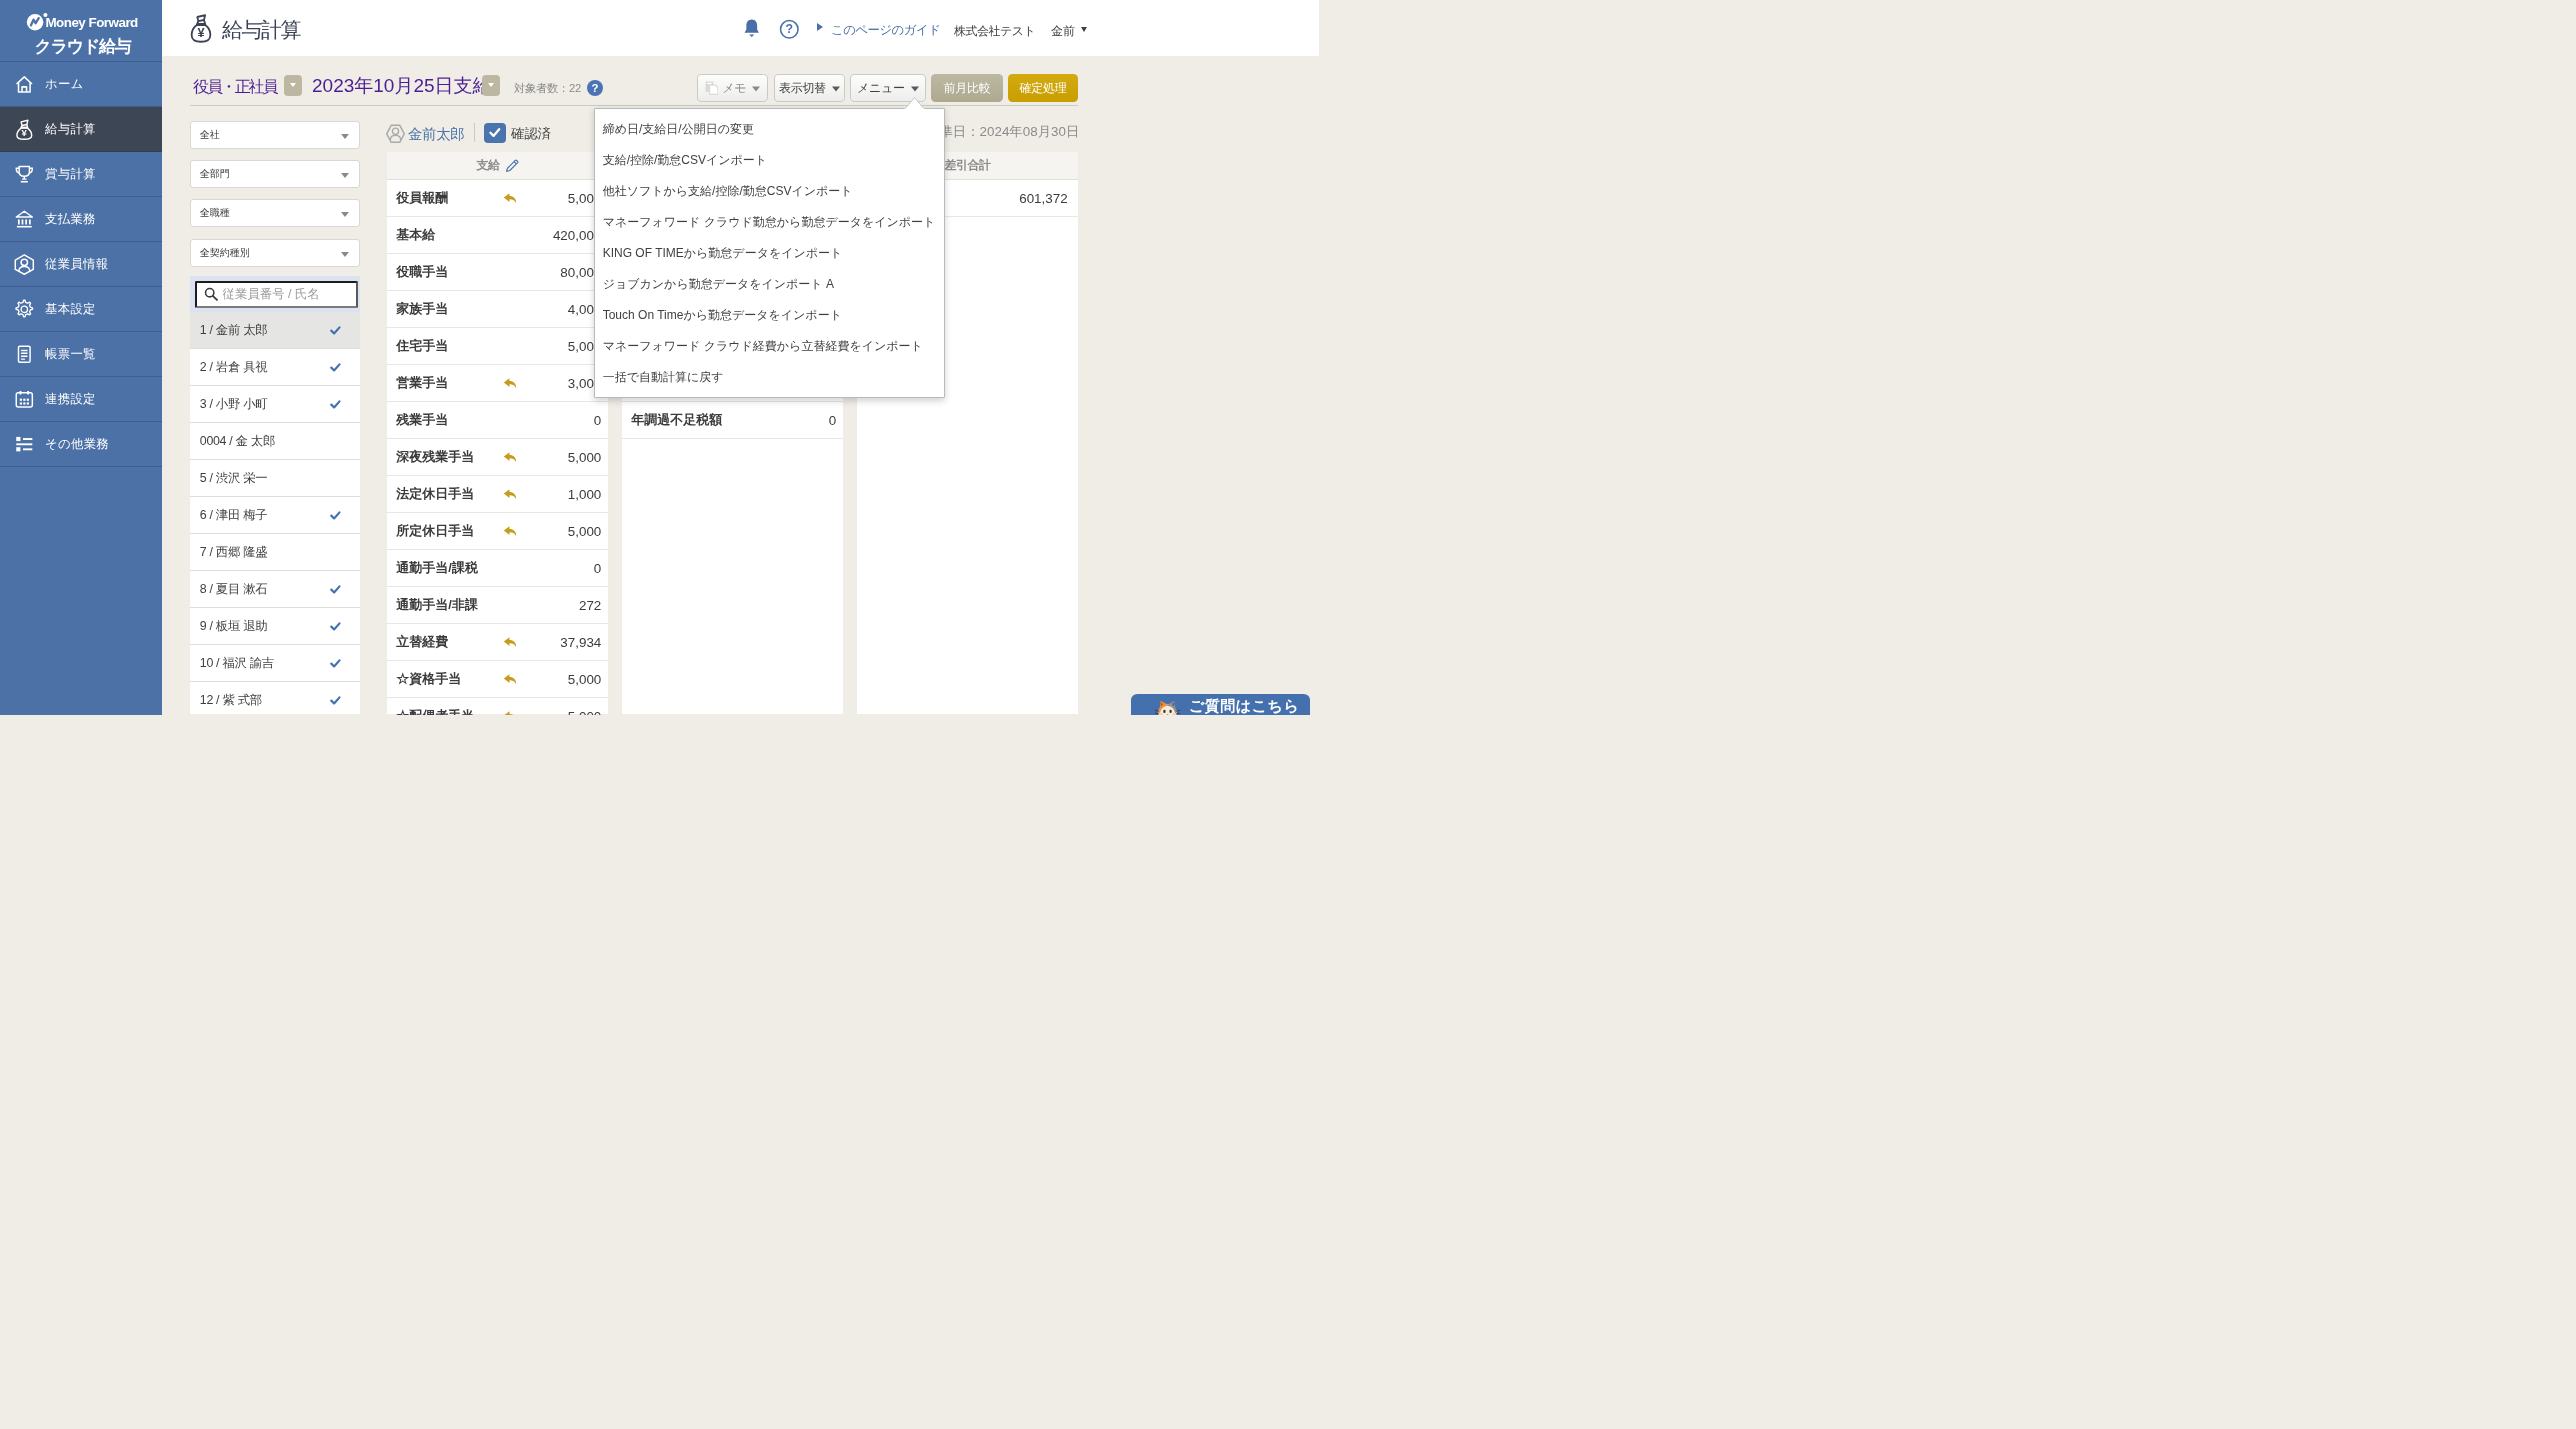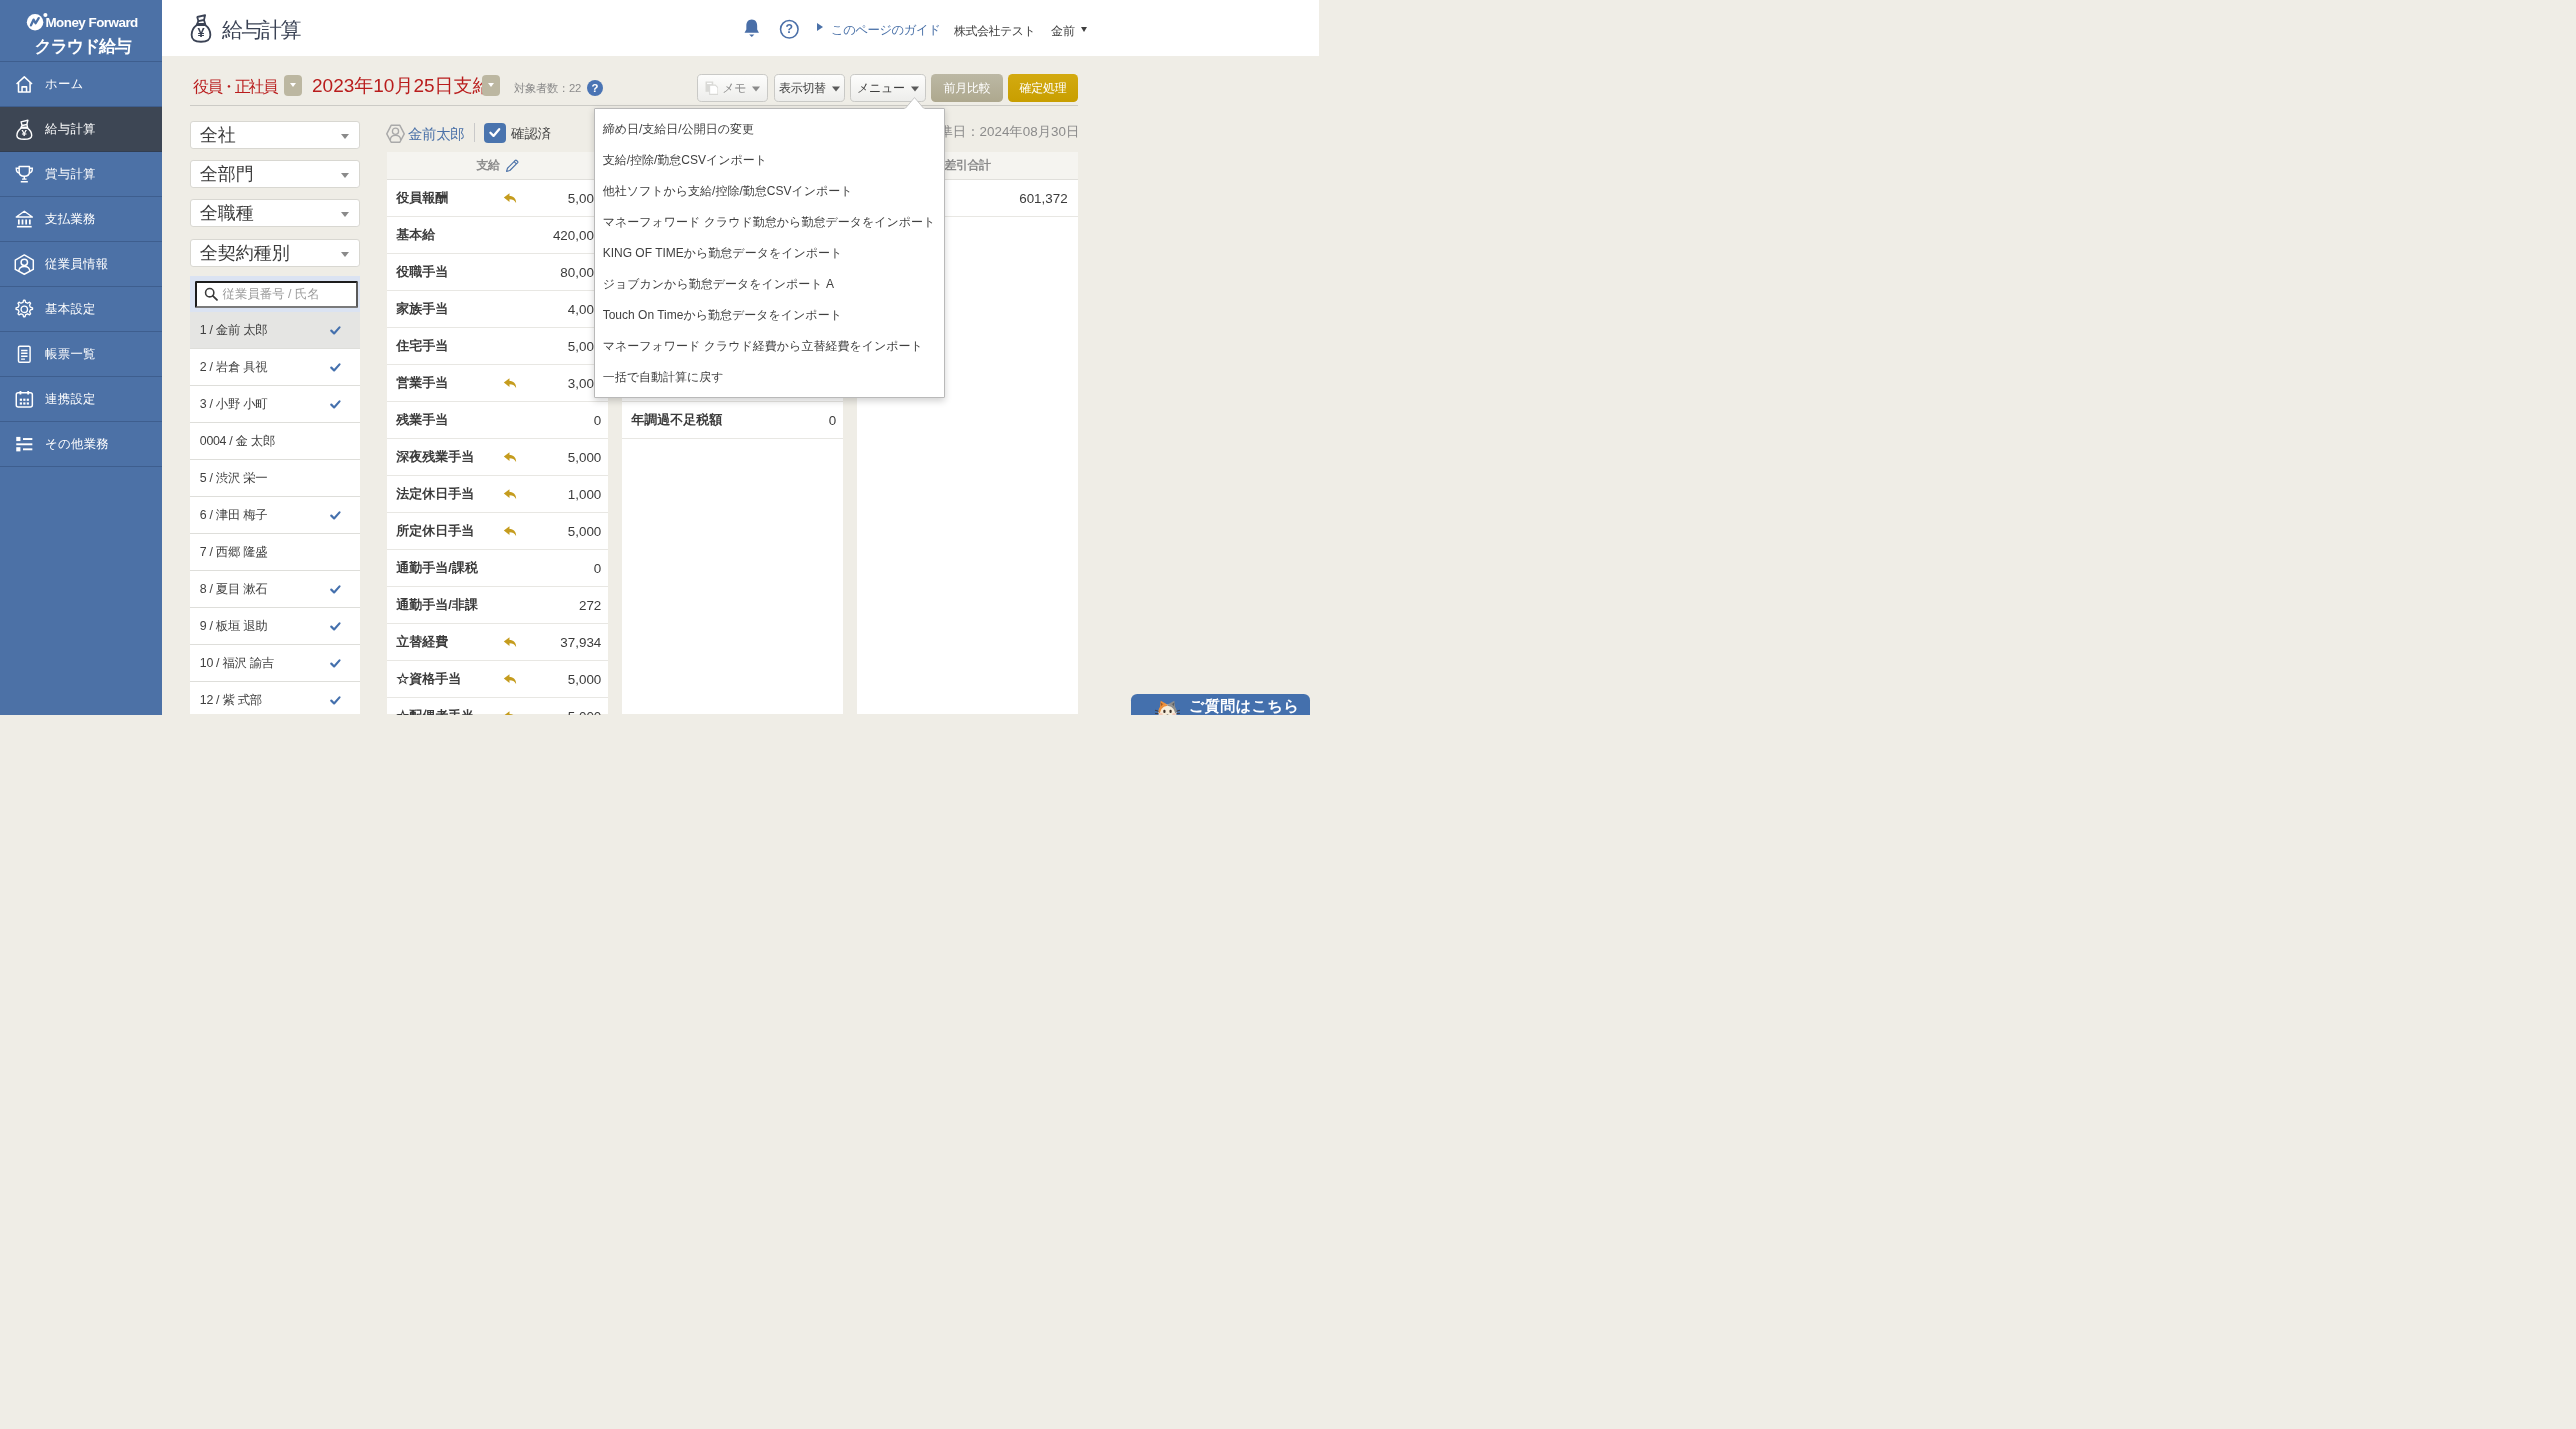--- a/index.html
+++ b/index.html
@@ -20,36 +20,36 @@
 .sideclose .nlabel { position:absolute; left:37px; top:50%; transform:translateY(-50%); font-size:11.3px; letter-spacing:-0.3px; }
 #sfoot2 div { position:absolute; left:18.5px; color:#fff; }
 
 
 #header { position:absolute; left:162px; top:0; width:1157px; height:56px; background:#fff; }
 #htitle { position:absolute; left:222px; top:18px; font-size:21px; line-height:23px; color:#3a4254; font-weight:500; letter-spacing:-1.5px; }
 .hlink { color:#4a71a8; font-size:12.4px; }
 .hdark { color:#3f3f3f; font-size:12px; }
 
 
-.pagetitle { font-size:16px; line-height:20.6px; color:#b91c1c; letter-spacing:-2.1px; }
+.pagetitle { font-size:16px; line-height:20.6px; color:#4c1d95; letter-spacing:-2.1px; }
 .graysm { font-size:12px; color:#8b8b8b; }
 .selbtn { position:absolute; width:18px; height:20.6px; background:#bcb7a1; border-radius:4.1px; }
 .selbtn:after { content:""; position:absolute; left:50%; top:50%; transform:translate(-50%,-30%); border:3.9px solid transparent; border-top:4.9px solid #fff; }
 
 .toolbtn { position:absolute; top:74px; height:28px; border-radius:4.6px; font-size:12px; letter-spacing:-0.3px; display:flex; align-items:center; justify-content:center; }
 .toolbtn.light { background:linear-gradient(#fdfdfc,#ededeb); border:0.5px solid #c9c9c6; color:#3f3f3f;font-family:Liberation Serif, serif; }
 .toolbtn.khaki { background:linear-gradient(#bcb8a4,#aea88e); color:#fff; }
 .toolbtn.gold { background:linear-gradient(#d3aa10,#c89e00); color:#fff; }
 .tri-dn { display:inline-block; width:0; height:0; border:4.1px solid transparent; border-top:5.7px solid #5a5a5a; margin-left:6.2px; transform:translateY(2.6px); }
 
 #sep1 { position:absolute; left:190px; top:105px; width:888px; height:1px; background:#cccbc6; }
 
 
 .filterbox { position:absolute; left:190px; width:170px; height:28px; background:#fff; border:0.5px solid #d8d7d1; border-radius:3.1px; }
-.filterbox .ftext { position:absolute; left:8.8px; top:50%; transform:translateY(-50%); font-size:18px; color:#3b3b3b; }
+.filterbox .ftext { position:absolute; left:8.8px; top:50%; transform:translateY(-50%); font-size:10px; color:#3b3b3b; }
 .filterbox:after { content:""; position:absolute; right:10.3px; top:12.4px; border:4.6px solid transparent; border-top:5.7px solid #8a8a8a; }
 
 #searchwrap { position:absolute; left:190px; top:276px; width:170px; height:36px; background:#dbe3f2; }
 #searchbox { position:absolute; left:4.6px; top:4.6px; width:163px; height:27px; background:#fff; border:2.1px solid; border-color:#1c1c1c #5a5a5a #7a7a7a #1c1c1c; border-radius:1.5px; }
 #searchbox .ph { position:absolute; left:26px; top:50%; transform:translateY(-50%); font-size:12.4px; color:#9b9b9b; }
 
 #emplist { position:absolute; left:190px; top:312px; width:170px; height:402px; background:#fff; }
 .emprow { position:relative; height:37px; border-bottom:0.5px solid #dededa; }
 .emprow .ename { position:absolute; left:9.8px; top:50%; transform:translateY(-50%); font-size:12.4px; color:#3f3f3f; letter-spacing:-0.3px; }
 .emprow.sel { background:#e5e5e3; }

